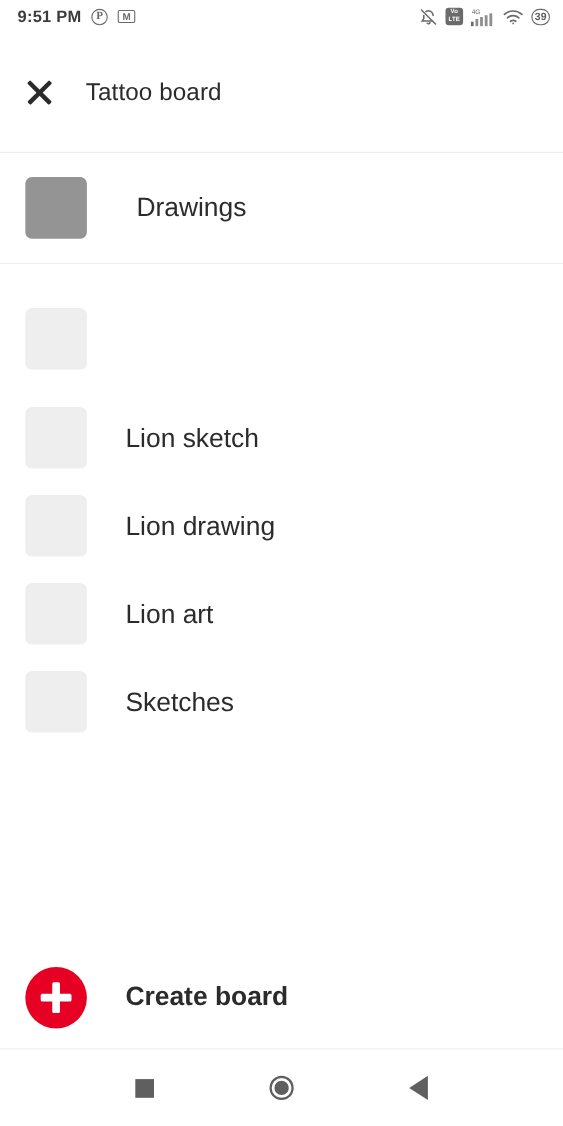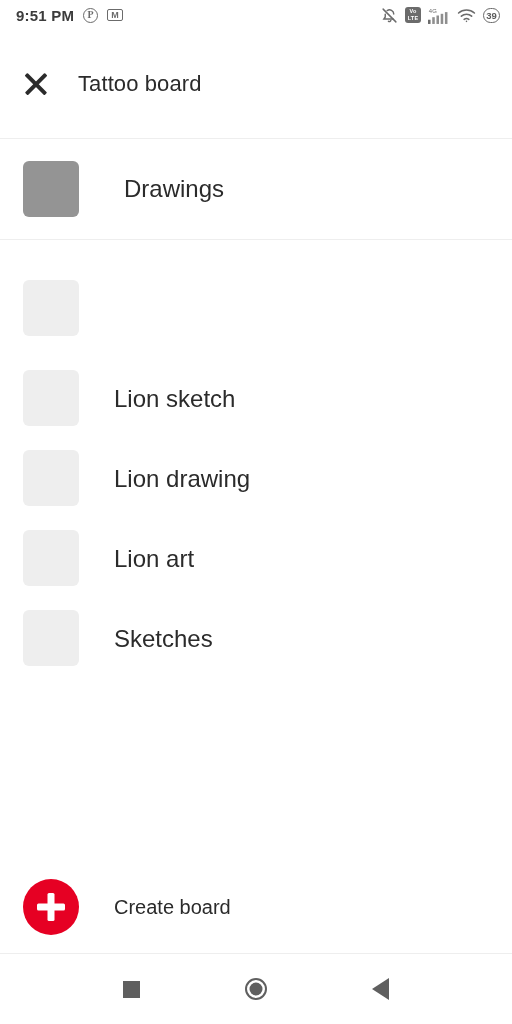--- a/index.html
+++ b/index.html
@@ -138,21 +138,21 @@
     position: relative;
   }
   .plus-circle::before, .plus-circle::after {
     content: ""; position: absolute; left: 50%; top: 50%;
     background: #ffffff; border-radius: 1.5px;
   }
   .plus-circle::before { width: 28px; height: 7px; transform: translate(-50%,-50%); }
   .plus-circle::after  { width: 7px; height: 28px; transform: translate(-50%,-50%); }
   .create-label {
     margin-left: 35px;
-    font-size: 20px; color: #2b2b2b; font-weight: normal;
+    font-size: 24px; color: #2b2b2b; font-weight: bold;
   }
 
   
   .navbar {
     flex: 0 0 70px;
     display: flex; align-items: center; justify-content: space-around;
     padding: 0 70px;
   }
   .nav-square { width: 17px; height: 17px; background: #5f5f5f; }
   .nav-circle {

